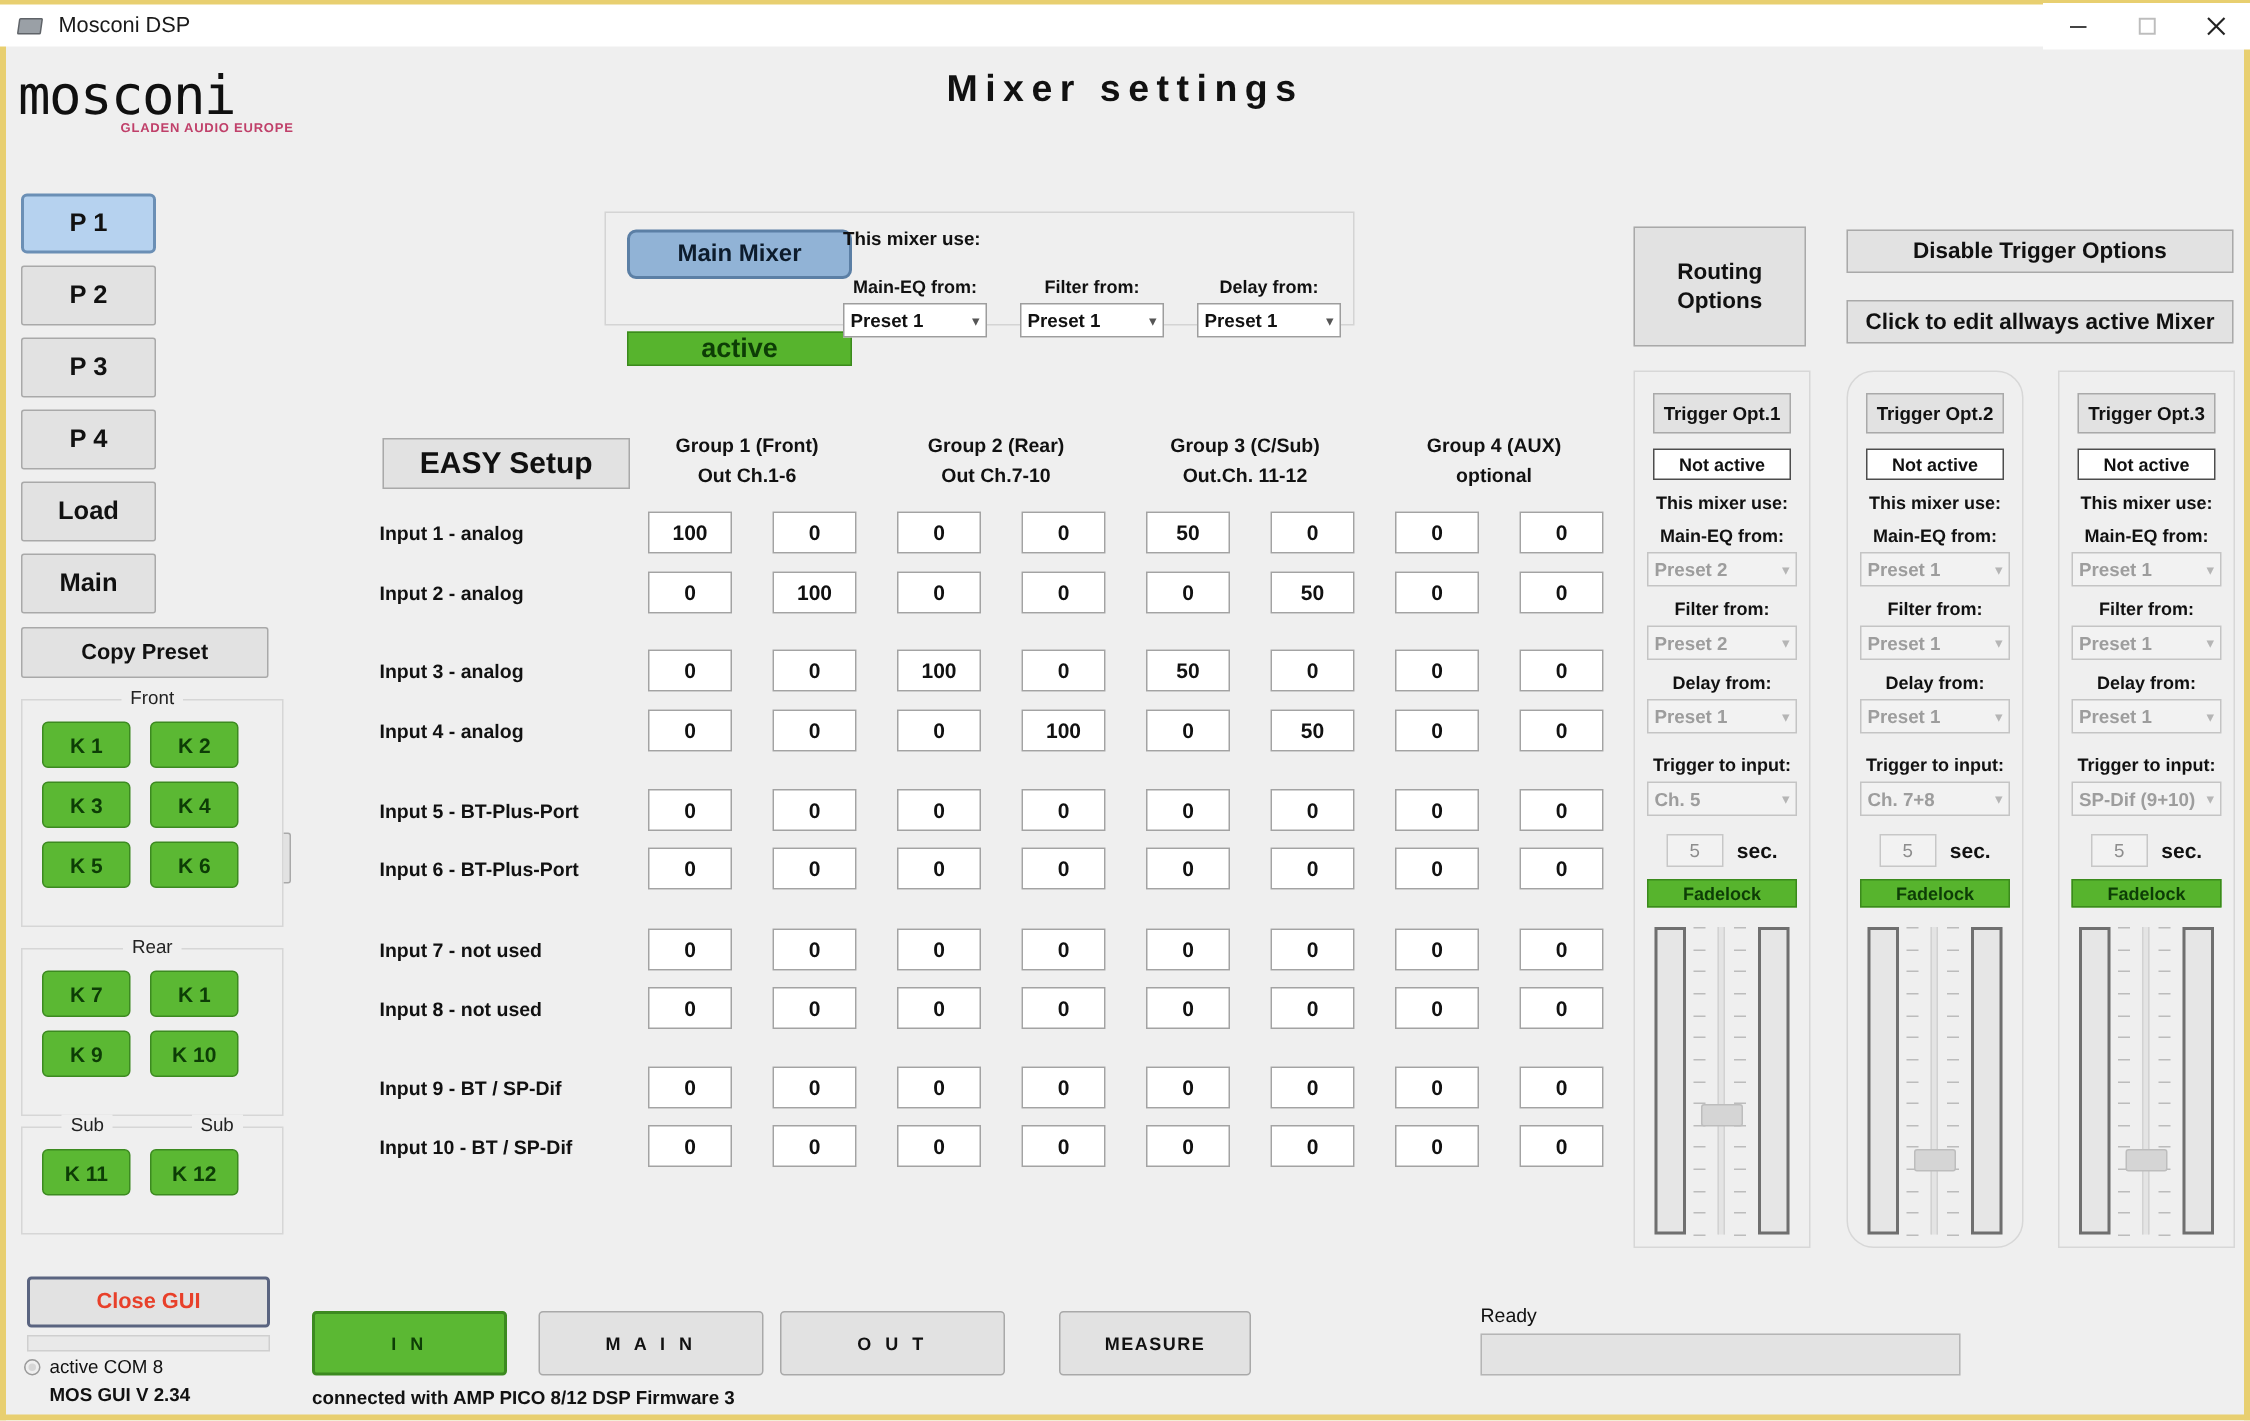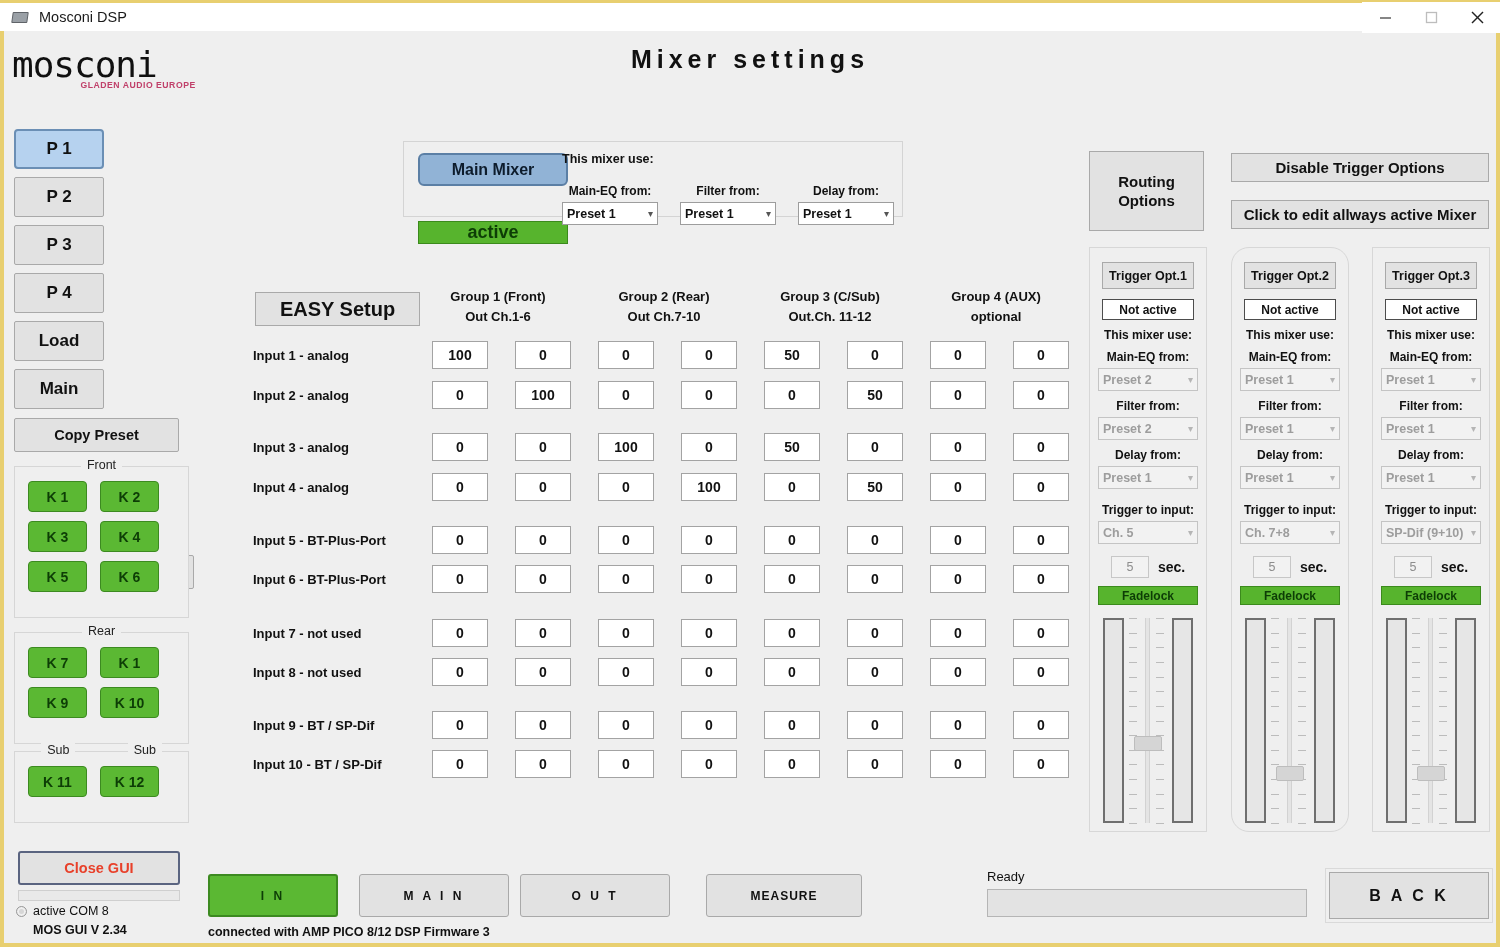--- a/index.html
+++ b/index.html
@@ -747,19 +747,18 @@
           </div>
           <div class="slider-thumb" style="top:148px"></div>
           <div class="meter r"></div>
         </div>
       </div>
     </div>
 
   <div class="bottom-btn active" style="left:204px;width:130px;">I N</div>
   <div class="bottom-btn" style="left:355px;width:150px;">M A I N</div>
   <div class="bottom-btn" style="left:516px;width:150px;">O U T</div>
-  <div class="bottom-btn" style="left:702px;width:156px;letter-spacing:1px;">MEASURE</div>
+  <div class="bottom-btn" style="left:702px;width:128px;letter-spacing:1px;">MEASURE</div>
   <div class="conn-text">connected with AMP PICO 8/12 DSP Firmware 3</div>
   <div class="ready-lbl">Ready</div>
   <div class="ready-bar"></div>
-  <div class="back-btn">B A C K</div>
 
 </div>
 
 </body></html>

